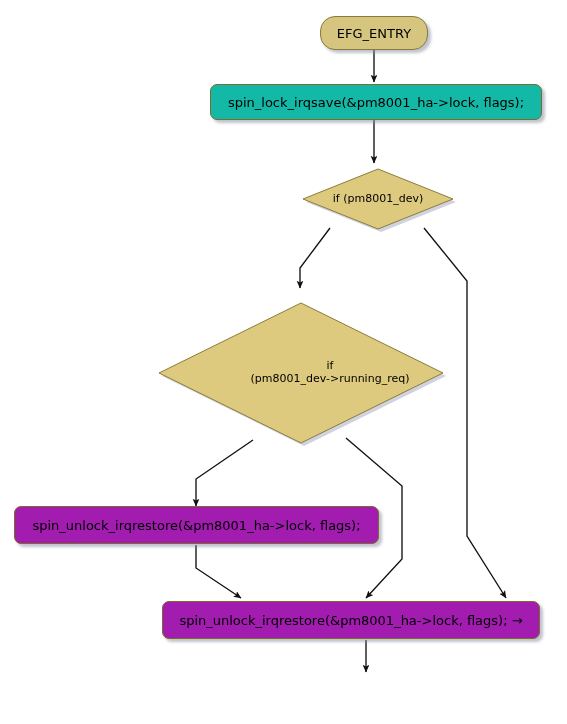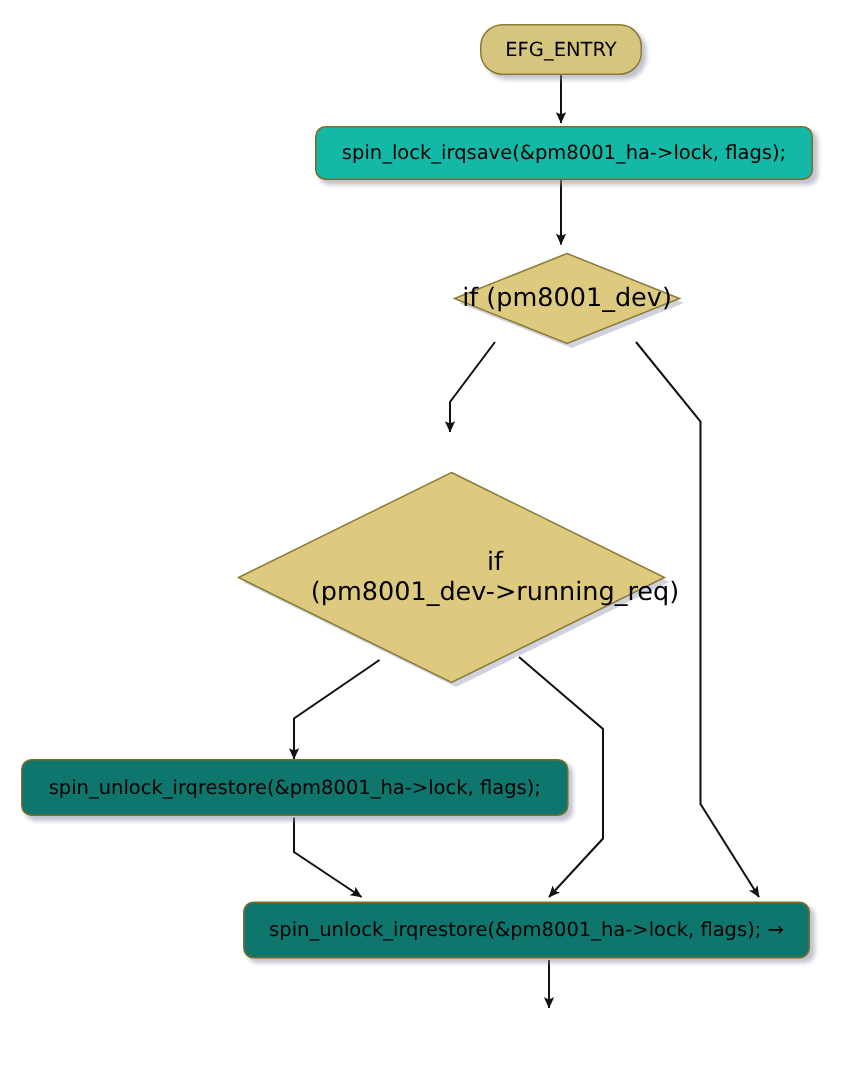--- a/index.html
+++ b/index.html
@@ -25,30 +25,30 @@
   .box{
     border:1px solid #8B7B3A;
     border-radius:7px;
     box-shadow:3px 3px 3px rgba(140,145,165,0.55);
     font-size:13px;
     line-height:1;
     padding:0 10px;
   }
   .box.tan{background:#D6C57F;}
   .box.red{background:#14b8a6;border-color:#7E6B28;}
-  .box.green{background:#0f766e;border-color:#7E6B28;text-align:center;}
+  .box.green{background:#a21caf;border-color:#7E6B28;text-align:center;}
 
   
   .diamond-wrap{position:absolute;z-index:5;}
   .diamond-wrap svg{display:block;overflow:visible;}
   .diamond-label{
     position:absolute;
     display:flex;flex-direction:column;
     align-items:center;justify-content:center;
-    font-size:17px;line-height:1.18;color:#000;
+    font-size:11px;line-height:1.18;color:#000;
     white-space:pre;
     text-align:center;
     pointer-events:none;
   }
 </style>
 </head>
 <body>
 
 <div id="canvas">
 
@@ -85,21 +85,21 @@
   <div class="diamond-wrap" style="left:300px;top:166px;width:156px;height:66px;">
     <svg width="156" height="66" xmlns="http://www.w3.org/2000/svg">
       <polygon points="78,3 153,33 78,63 3,33" fill="#A9AFC4" opacity="0.55" transform="translate(3,3)"></polygon>
       <polygon points="78,3 153,33 78,63 3,33" fill="#DDCA7E" stroke="#8B7B3A" stroke-width="1"></polygon>
     </svg>
     <div class="diamond-label" style="left:0;top:0;width:156px;height:66px;">
       <span>if (pm8001_dev)</span>
     </div>
   </div>
 
-  <div class="diamond-wrap" style="left:156px;top:312px;width:290px;height:146px;">
+  <div class="diamond-wrap" style="left:156px;top:300px;width:290px;height:146px;">
     <svg width="290" height="146" xmlns="http://www.w3.org/2000/svg">
       <polygon points="145,3 287,73 145,143 3,73" fill="#A9AFC4" opacity="0.55" transform="translate(3,3)"></polygon>
       <polygon points="145,3 287,73 145,143 3,73" fill="#DDCA7E" stroke="#8B7B3A" stroke-width="1"></polygon>
     </svg>
     <div class="diamond-label" style="left:58px;top:0;width:232px;height:146px;">
       <span>if</span>
       <span>(pm8001_dev-&gt;running_req)</span>
     </div>
   </div>
 

